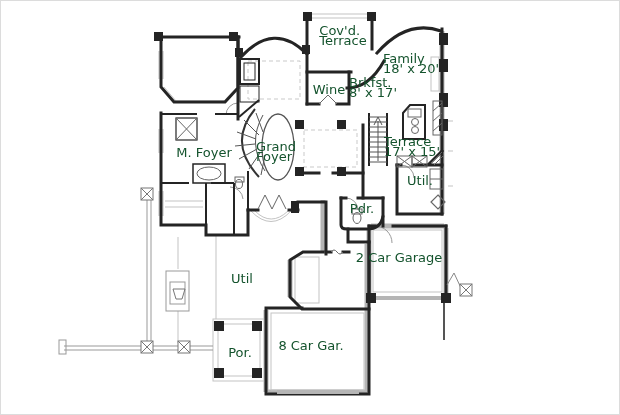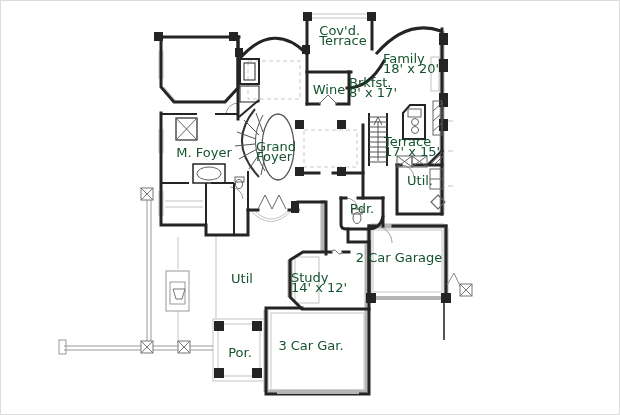--- a/index.html
+++ b/index.html
@@ -275,24 +275,20 @@
     </div>
   <div class="room-label" style="left:361px;top:208px">
       <span>Pdr.</span>
     </div>
   <div class="room-label" style="left:398px;top:257px">
       <span>2 Car Garage</span>
     </div>
   <div class="room-label" style="left:241px;top:278px">
       <span>Util</span>
     </div>
-  <div class="room-label" style="left:318px;top:282px">
-      <span>Study</span>
-      <span>14' x 12'</span>
-    </div>
   <div class="room-label" style="left:310px;top:345px">
-      <span>3 Car Gar.</span>
+      <span>8 Car Gar.</span>
     </div>
   <div class="room-label" style="left:239px;top:352px">
       <span>Por.</span>
     </div>
 
 </div>
 
 </body></html>

